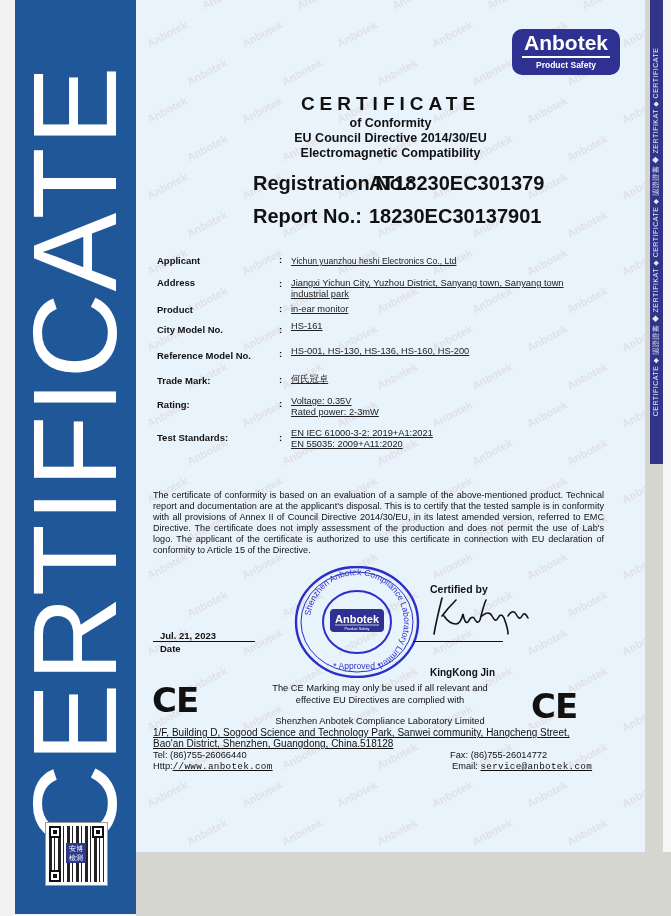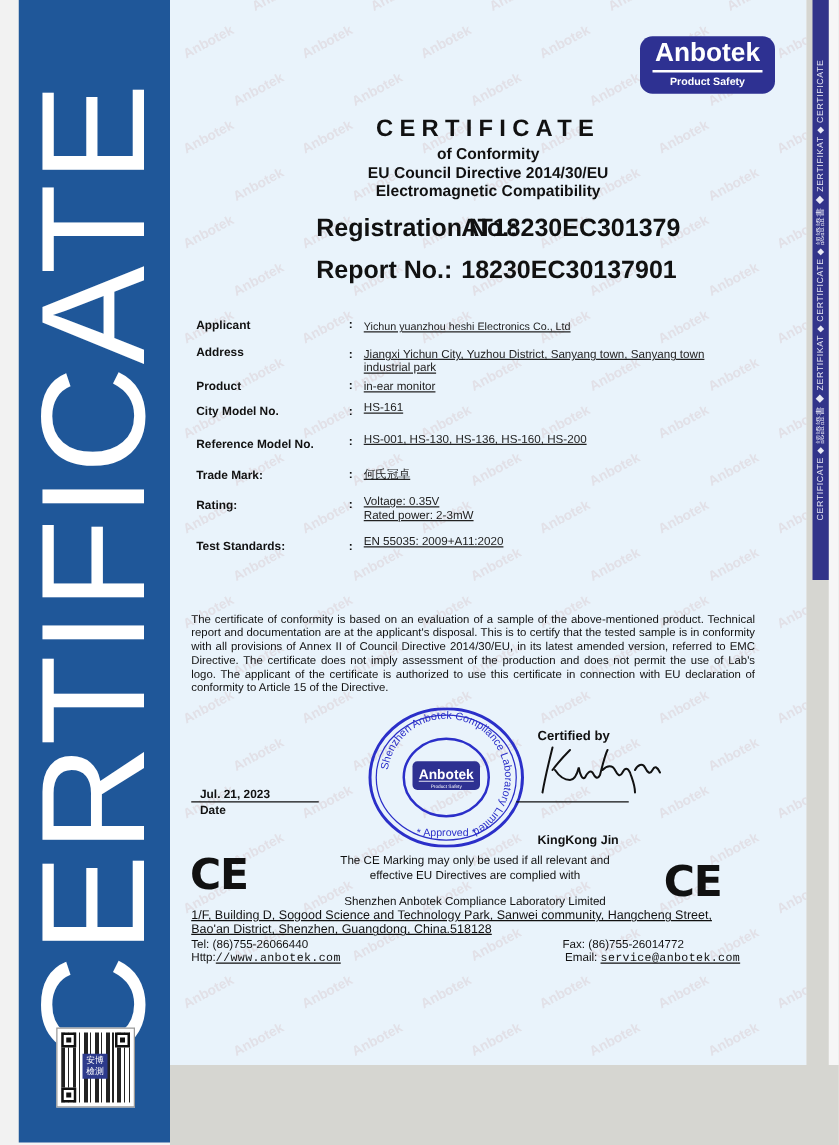--- a/index.html
+++ b/index.html
@@ -248,20 +248,21 @@
 <div class="row-label" style="top:399px;">Rating:</div>
 <div class="row-colon" style="top:398px;">:</div>
 <div class="row-val" style="top:396px;">
   <div>Voltage: 0.35V</div>
   <div>Rated power: 2-3mW</div>
 </div>
 
 <div class="row-label" style="top:432px;">Test Standards:</div>
 <div class="row-colon" style="top:432px;">:</div>
 <div class="row-val" style="top:428px;">
+  <div>EN IEC 61000-3-2: 2019+A1:2021</div>
   <div>EN 55035: 2009+A11:2020</div>
 </div>
 
 <div class="para">The certificate of conformity is based on an evaluation of a sample of the above-mentioned product. Technical report and documentation are at the applicant's disposal. This is to certify that the tested sample is in conformity with all provisions of Annex II of Council Directive 2014/30/EU, in its latest amended version, referred to EMC Directive. The certificate does not imply assessment of the production and does not permit the use of Lab's logo. The applicant of the certificate is authorized to use this certificate in connection with EU declaration of conformity to Article 15 of the Directive.</div>
 
 <div class="date-val">Jul. 21, 2023</div>
 <div class="date-line"></div>
 <div class="date-label">Date</div>
 
 <div class="seal">

